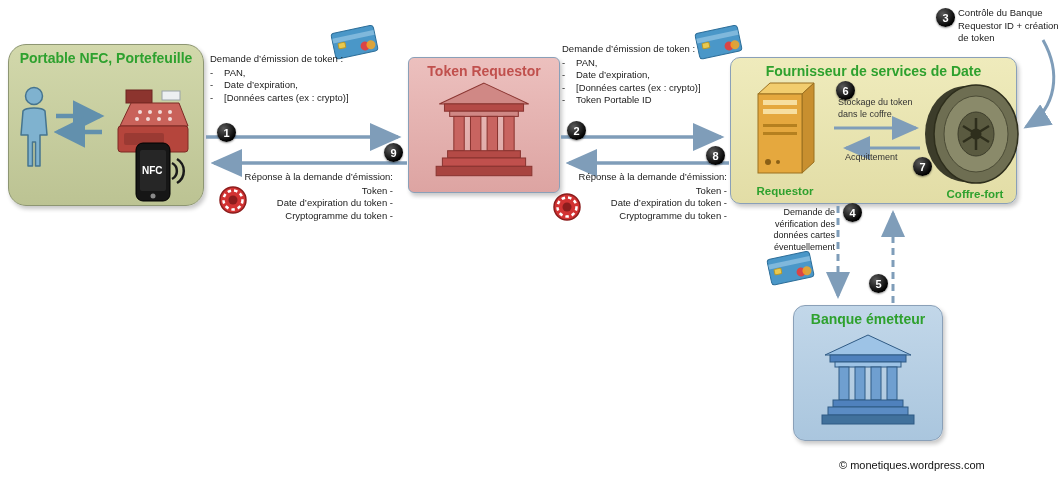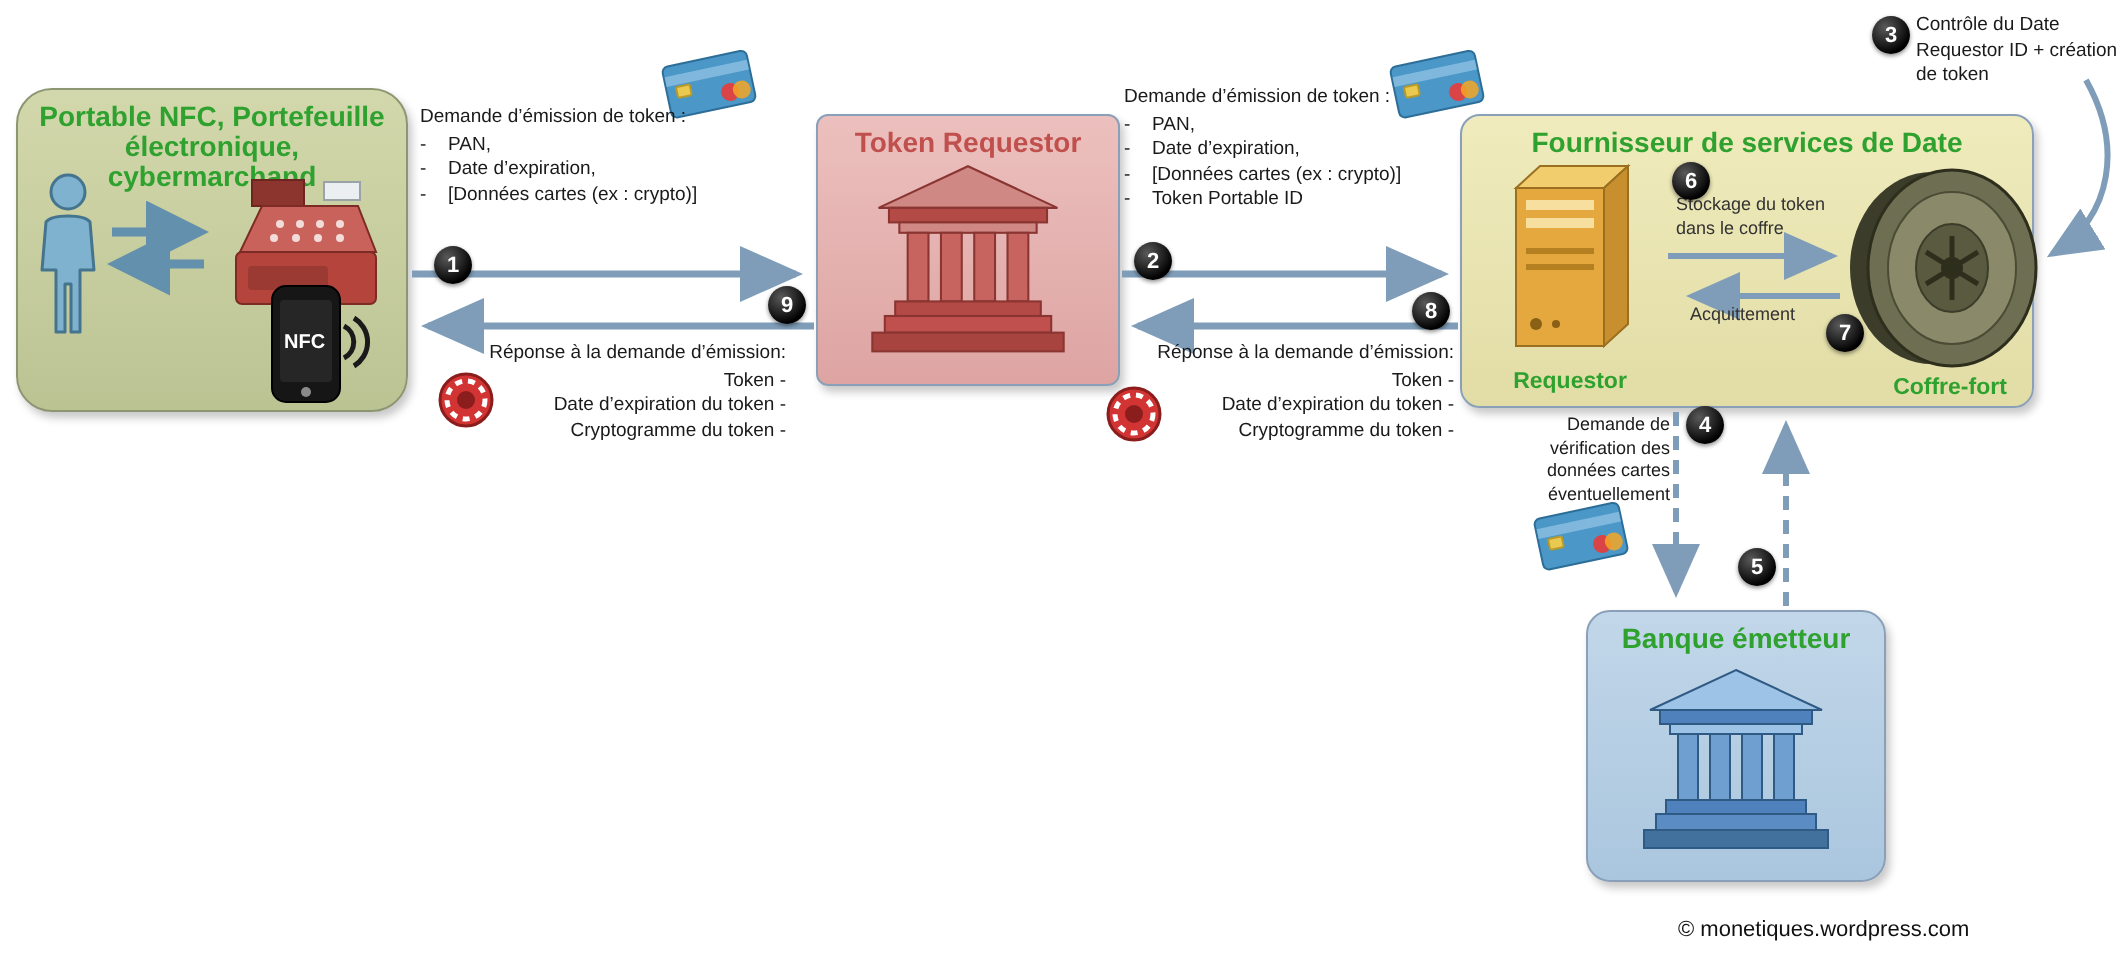--- a/index.html
+++ b/index.html
@@ -40,21 +40,20 @@
   .copyright{position:absolute;left:839px;top:459px;font-size:11px;color:#111;z-index:5;}
 </style>
 </head>
 <body>
 
 <div class="canvas">
 
   <div class="box wallet-box">
     <div class="box-title green">
       <div>Portable NFC, Portefeuille</div>
-      <div>électronique, cybermarchand</div>
     </div>
   </div>
 
   <div class="box tr-box">
     <div class="box-title red-t">Token Requestor</div>
   </div>
 
   <div class="box tsp-box">
     <div class="box-title green">Fournisseur de services de Date</div>
   </div>
@@ -250,21 +249,21 @@
     <div>Cryptogramme du token -</div>
   </div>
 
   <div class="txt right" style="left:577px;top:171px;width:150px">
     <div class="t-title">Réponse à la demande d’émission:</div>
     <div>Token -</div>
     <div>Date d’expiration du token -</div>
     <div>Cryptogramme du token -</div>
   </div>
 
-  <div class="txt" style="left:958px;top:7px;width:106px">Contrôle du Date Requestor ID + création de token</div>
+  <div class="txt" style="left:958px;top:7px;width:106px">Contrôle du Banque Requestor ID + création de token</div>
 
   <div class="txt small" style="left:838px;top:97px;width:88px;color:#333">Stockage du token dans le coffre</div>
 
   <div class="txt small" style="left:845px;top:152px;width:80px;color:#333">Acquittement</div>
 
   <div class="txt small right" style="left:757px;top:207px;width:78px">Demande de vérification des données cartes éventuellement</div>
 
 
   <div class="sub-label" style="left:742px;top:185px;width:86px">Requestor</div>
 

